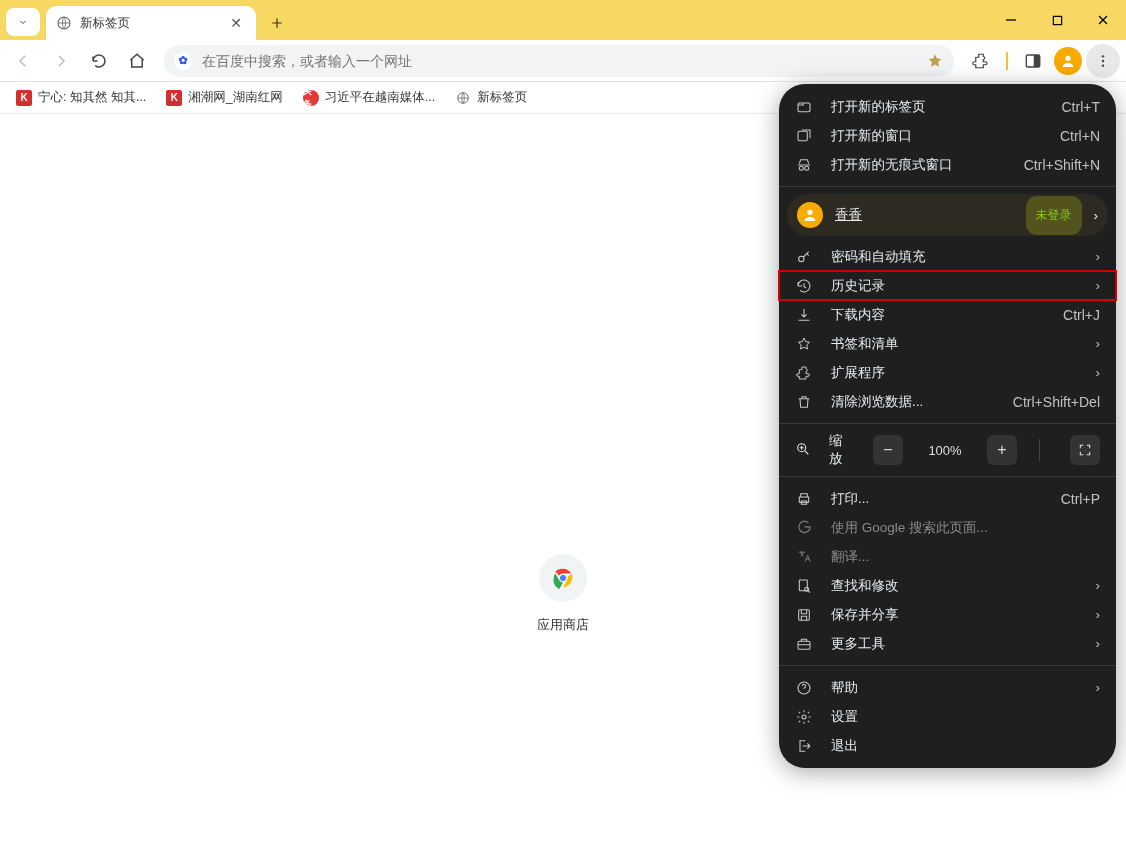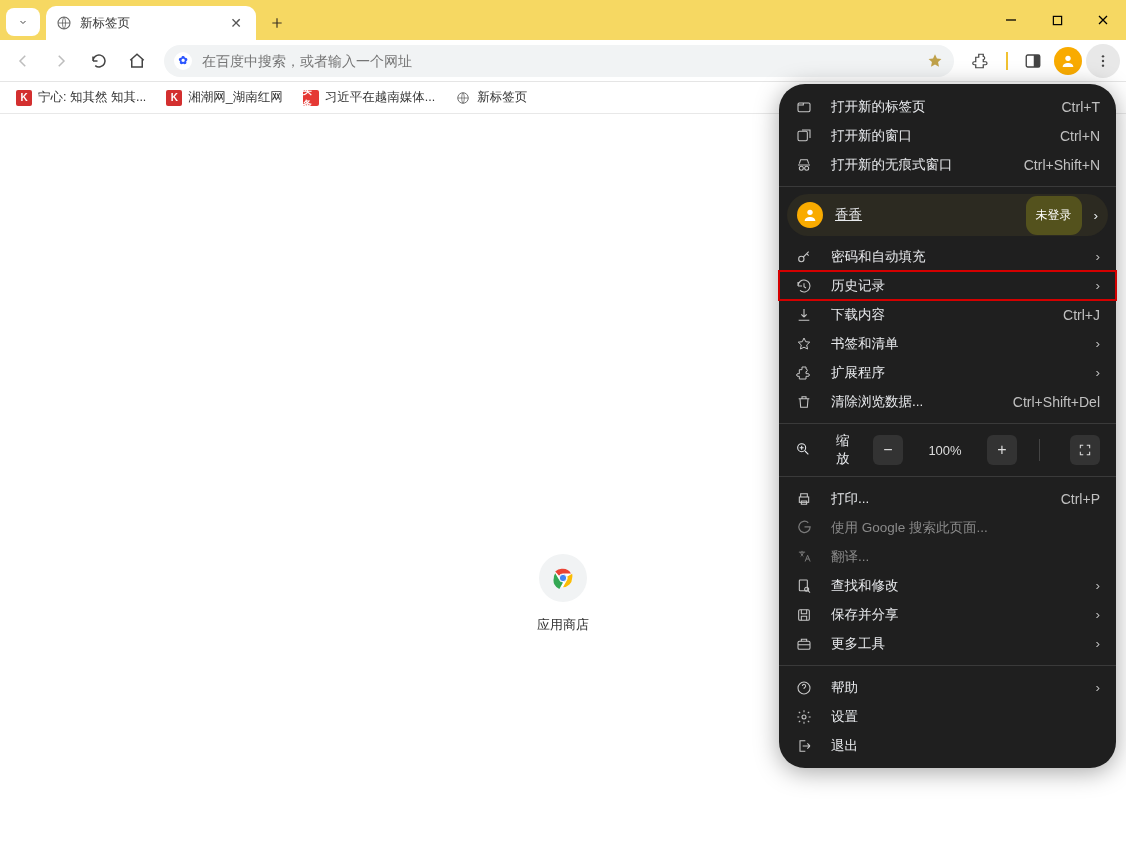--- a/index.html
+++ b/index.html
@@ -25,43 +25,43 @@
 .addr .star{color:#bfa14a;}
 .sep{width:2px;height:18px;background:#f1c232;margin:0 4px;}
 .profile{width:28px;height:28px;border-radius:50%;background:#f9ab00;display:flex;align-items:center;justify-content:center;}
 .profile svg{fill:#fff;}
 .kebab{width:34px;height:34px;border-radius:17px;background:#e8e8e8;display:flex;align-items:center;justify-content:center;}
 
 .bookmarks-bar{height:32px;background:#fff;display:flex;align-items:center;padding:0 8px;gap:4px;border-bottom:1px solid #e8e8e8;font-size:12.5px;color:#333;}
 .bkm{display:flex;align-items:center;gap:6px;padding:3px 8px;border-radius:4px;}
 .bkm .ico{width:16px;height:16px;display:flex;align-items:center;justify-content:center;}
 .bk-red{background:#d32f2f;color:#fff;font-size:10px;font-weight:bold;border-radius:2px;}
-.bk-orange{background:#e53935;color:#fff;font-size:9px;font-weight:bold;border-radius:2px;}
+.bk-orange{background:#e53935;color:#fff;font-size:9px;font-weight:bold;border-radius:8px;}
 
 .content{flex:1;background:#fff;position:relative;}
 .tile{position:absolute;left:50%;top:440px;transform:translateX(-50%);text-align:center;}
 .tile .circle{width:48px;height:48px;border-radius:50%;background:#f1f3f4;display:flex;align-items:center;justify-content:center;margin:0 auto 14px;}
 .tile .lbl{font-size:13px;color:#333;font-family:Liberation Mono, monospace;}
 
 .menu{position:absolute;right:10px;top:84px;width:337px;background:#1f1f1f;color:#e8eaed;border-radius:26px;padding:8px 0;box-shadow:0 4px 24px rgba(0,0,0,.35);font-size:13.5px;}
 .mrow{display:flex;align-items:center;height:29px;padding:0 16px;gap:18px;position:relative;}
 .mrow .mico{width:18px;height:18px;display:flex;align-items:center;justify-content:center;color:#c7c7c7;}
 .mrow .mlbl{flex:1;}
 .mrow .msc{color:#c0c0c0;font-size:14px;}
 .mrow .chev{color:#bbb;margin-left:6px;}
 .mrow.hi{outline:2px solid #d40000;outline-offset:-1px;}
 .mrow.dim{color:#8a8a8a;}
 .mrow.dim .mico{color:#7a7a7a;}
 .mdiv{height:1px;background:#3a3a3a;margin:7px 0;}
 .profile-row{margin:0 8px;height:42px;background:#2c2a21;border-radius:22px;display:flex;align-items:center;padding:0 10px;gap:12px;}
 .profile-row .pav{width:26px;height:26px;border-radius:50%;background:#f9ab00;display:flex;align-items:center;justify-content:center;}
 .profile-row .nm{flex:1;font-size:13.5px;text-decoration:underline;}
-.profile-row .badge{background:#54521d;color:#ffffff;padding:11px 10px;border-radius:11px;font-size:12px;}
+.profile-row .badge{background:#54521d;color:#84cc16;padding:11px 10px;border-radius:11px;font-size:12px;}
 .zoomrow{display:flex;align-items:center;height:38px;padding:0 16px;gap:18px;}
-.zoomrow .mlbl{flex:1;margin-left:7px;}
+.zoomrow .mlbl{flex:1;}
 .zbtn{width:30px;height:30px;border-radius:6px;background:#333;display:flex;align-items:center;justify-content:center;color:#ddd;font-size:16px;}
 .zval{width:48px;text-align:center;color:#ddd;font-size:13px;}
 .fsbtn{width:30px;height:30px;border-radius:6px;background:#333;display:flex;align-items:center;justify-content:center;margin-left:8px;}
 .zsep{width:1px;height:22px;background:#444;margin:0 4px;}
 </style>
 </head>
 <body>
 
 <div class="window">
 

